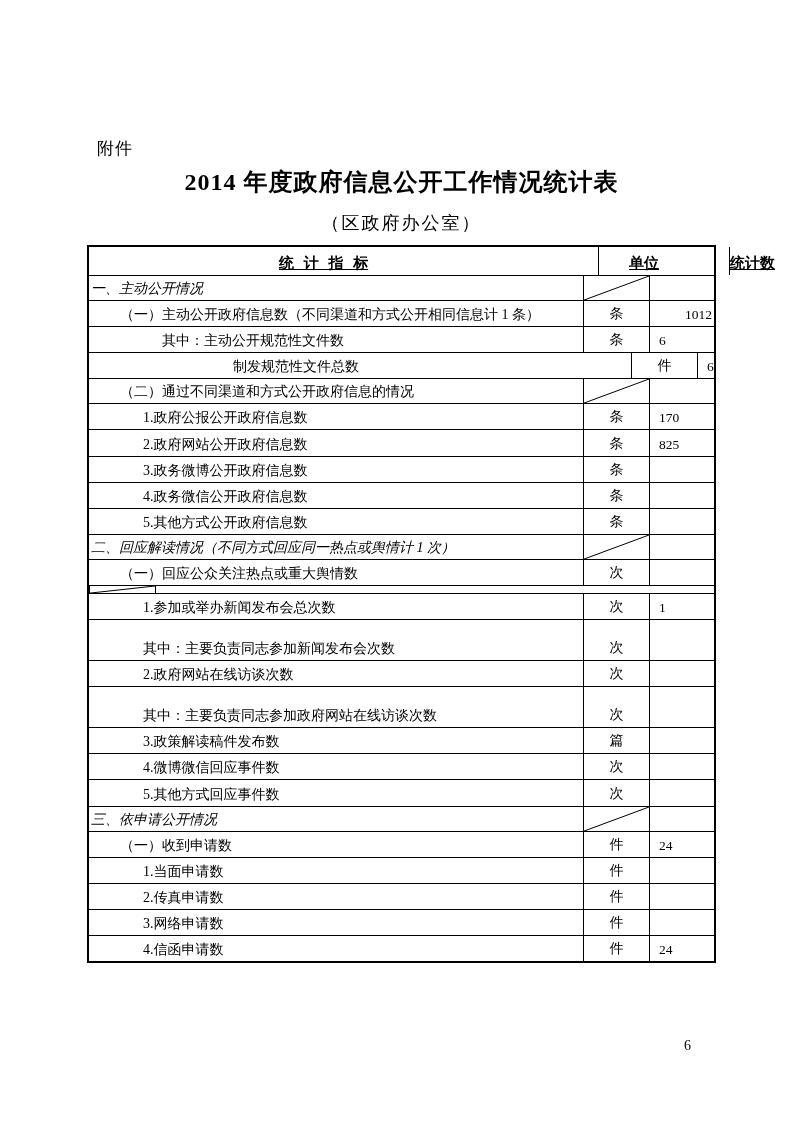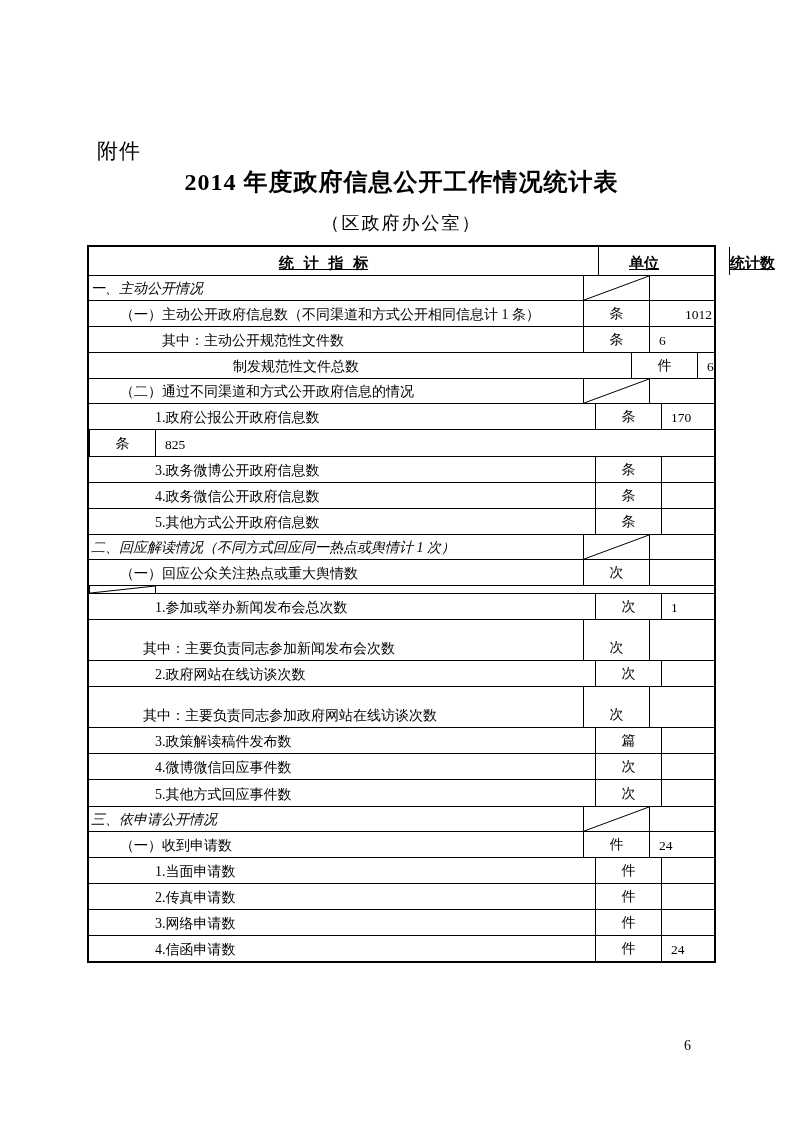--- a/index.html
+++ b/index.html
@@ -10,21 +10,21 @@
     height: 1122px;
     background: #ffffff;
     font-family: "Liberation Serif", "DejaVu Serif", serif;
     color: #000000;
     overflow: hidden;
   }
   .attachment {
     position: absolute;
     left: 97px;
     top: 137px;
-    font-size: 21px;
+    font-size: 17px;
     letter-spacing: 1px;
     white-space: nowrap;
   }
   .doc-title {
     position: absolute;
     left: 87px;
     top: 166px;
     width: 629px;
     text-align: center;
     font-size: 24px;
@@ -96,21 +96,21 @@
   .c3 {
     flex: 1 1 auto;
     border-left: 1px solid #000;
     font-size: 13.5px;
     padding-left: 9px;
     padding-bottom: 3px;
   }
   .c3.right { justify-content: flex-end; padding-left: 9px; padding-right: 2px; }
   .ind-0 { padding-left: 2px; font-style: italic; }
   .ind-1 { padding-left: 31px; }
-  .ind-2 { padding-left: 54px; margin-left: 12px; }
+  .ind-2 { padding-left: 54px; }
   .ind-3 { padding-left: 73px; }
   .ind-4 { padding-left: 54px; margin-top: 16px; }
   .ind-5 { padding-left: 96px; margin-left: 48px; }
   .page-number {
     position: absolute;
     left: 684px;
     top: 1038px;
     font-size: 14px;
   }
 </style>
@@ -158,20 +158,21 @@
             <svg preserveAspectRatio="none">
               <line x1="0" y1="100%" x2="100%" y2="0" stroke="#000" stroke-width="1"></line>
             </svg>
           </div>
           <div class="cell c3"></div>
         </div><div class="trow">
           <div class="cell c1 ind-2">1.政府公报公开政府信息数</div>
           <div class="cell c2">条</div>
           <div class="cell c3">170</div>
         </div><div class="trow">
+          <div class="cell c1 ind-2">2.政府网站公开政府信息数</div>
           <div class="cell c2">条</div>
           <div class="cell c3">825</div>
         </div><div class="trow">
           <div class="cell c1 ind-2">3.政务微博公开政府信息数</div>
           <div class="cell c2">条</div>
           <div class="cell c3"></div>
         </div><div class="trow">
           <div class="cell c1 ind-2">4.政务微信公开政府信息数</div>
           <div class="cell c2">条</div>
           <div class="cell c3"></div>

